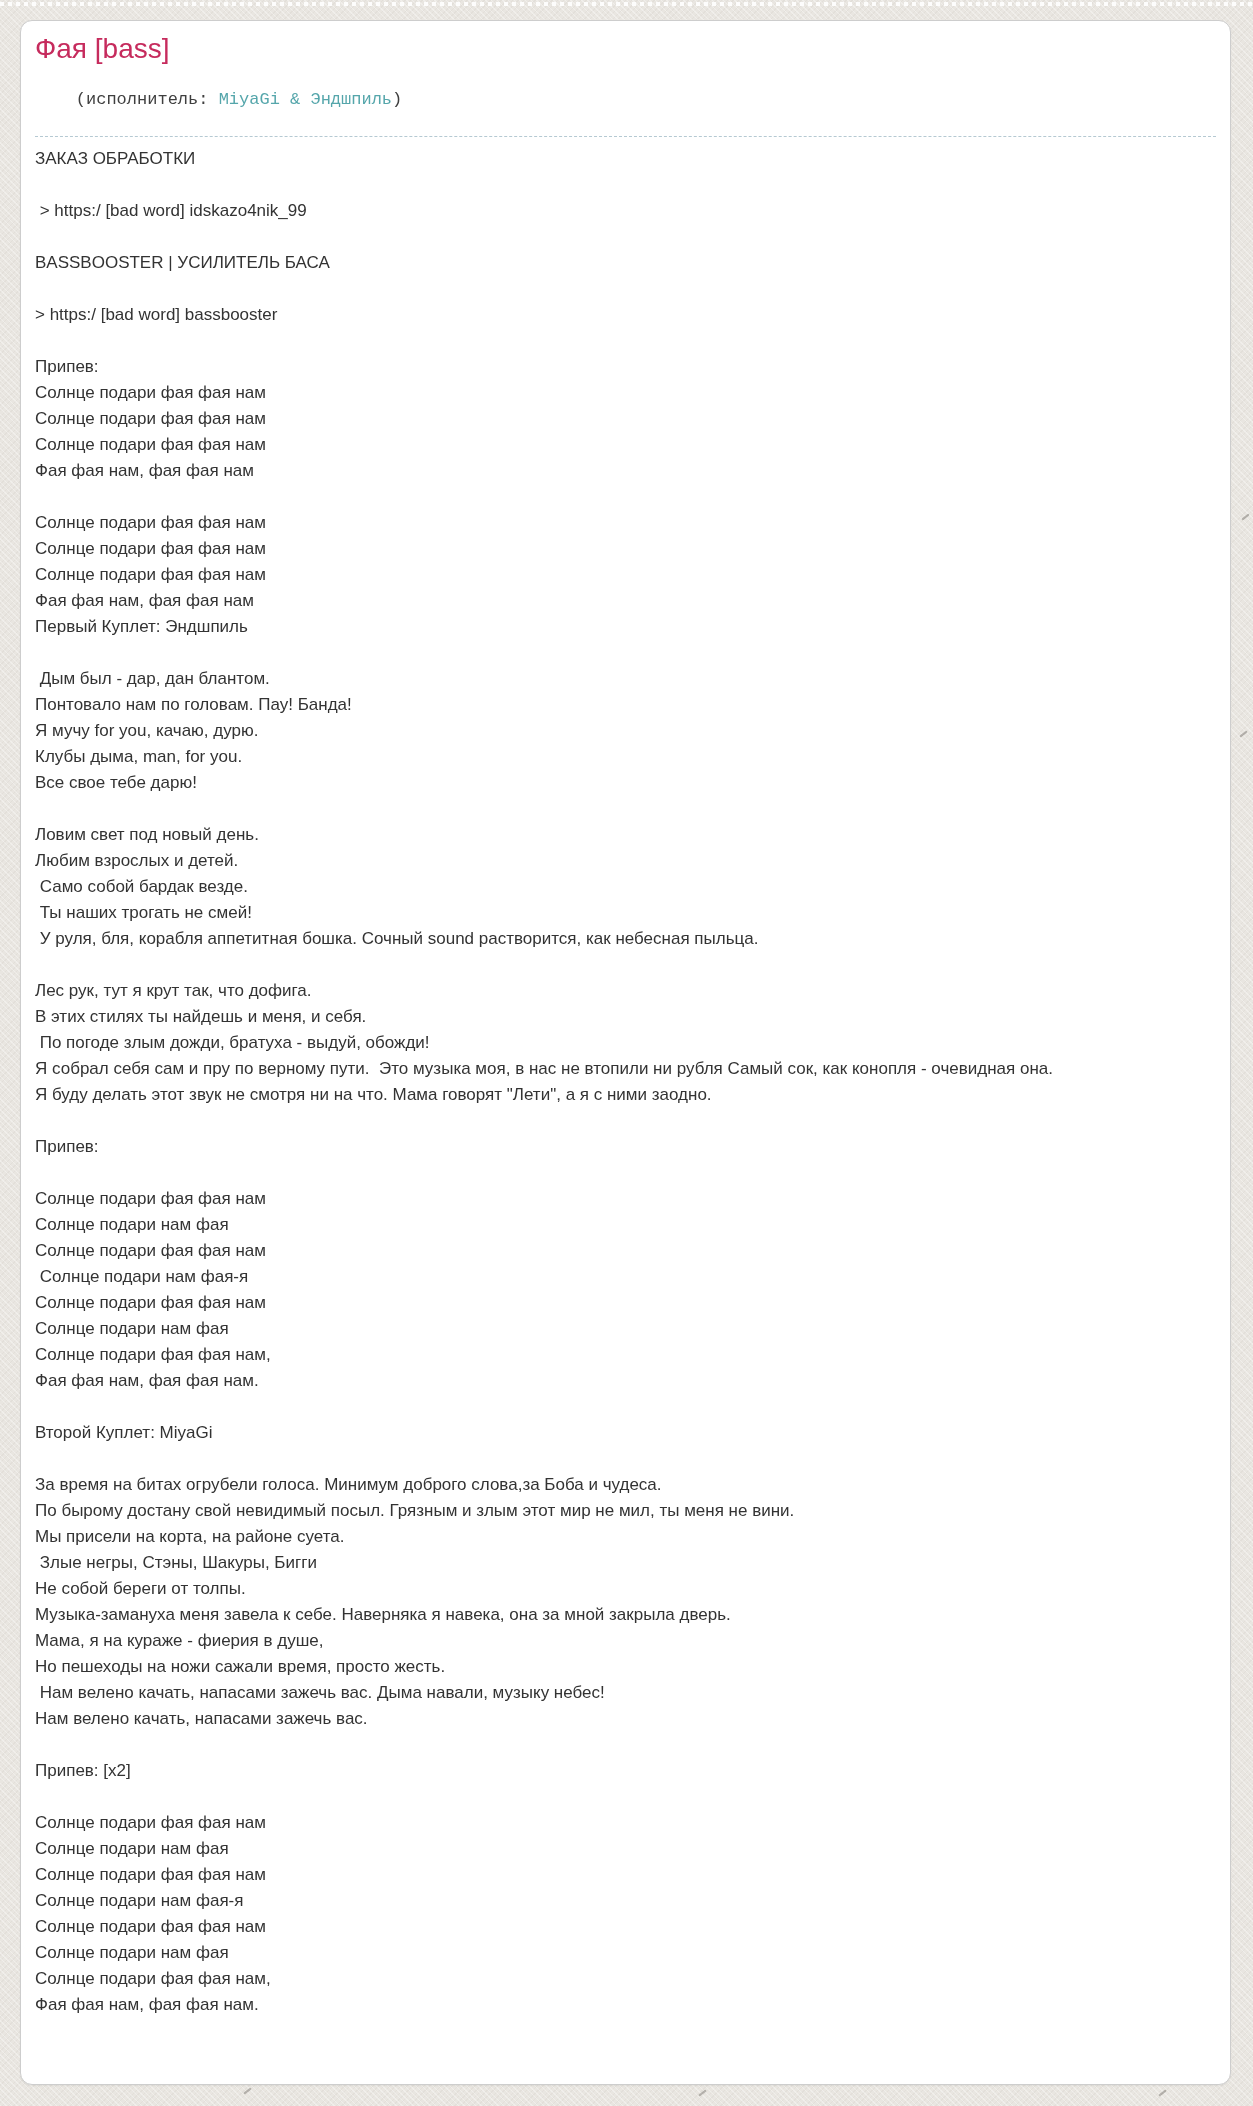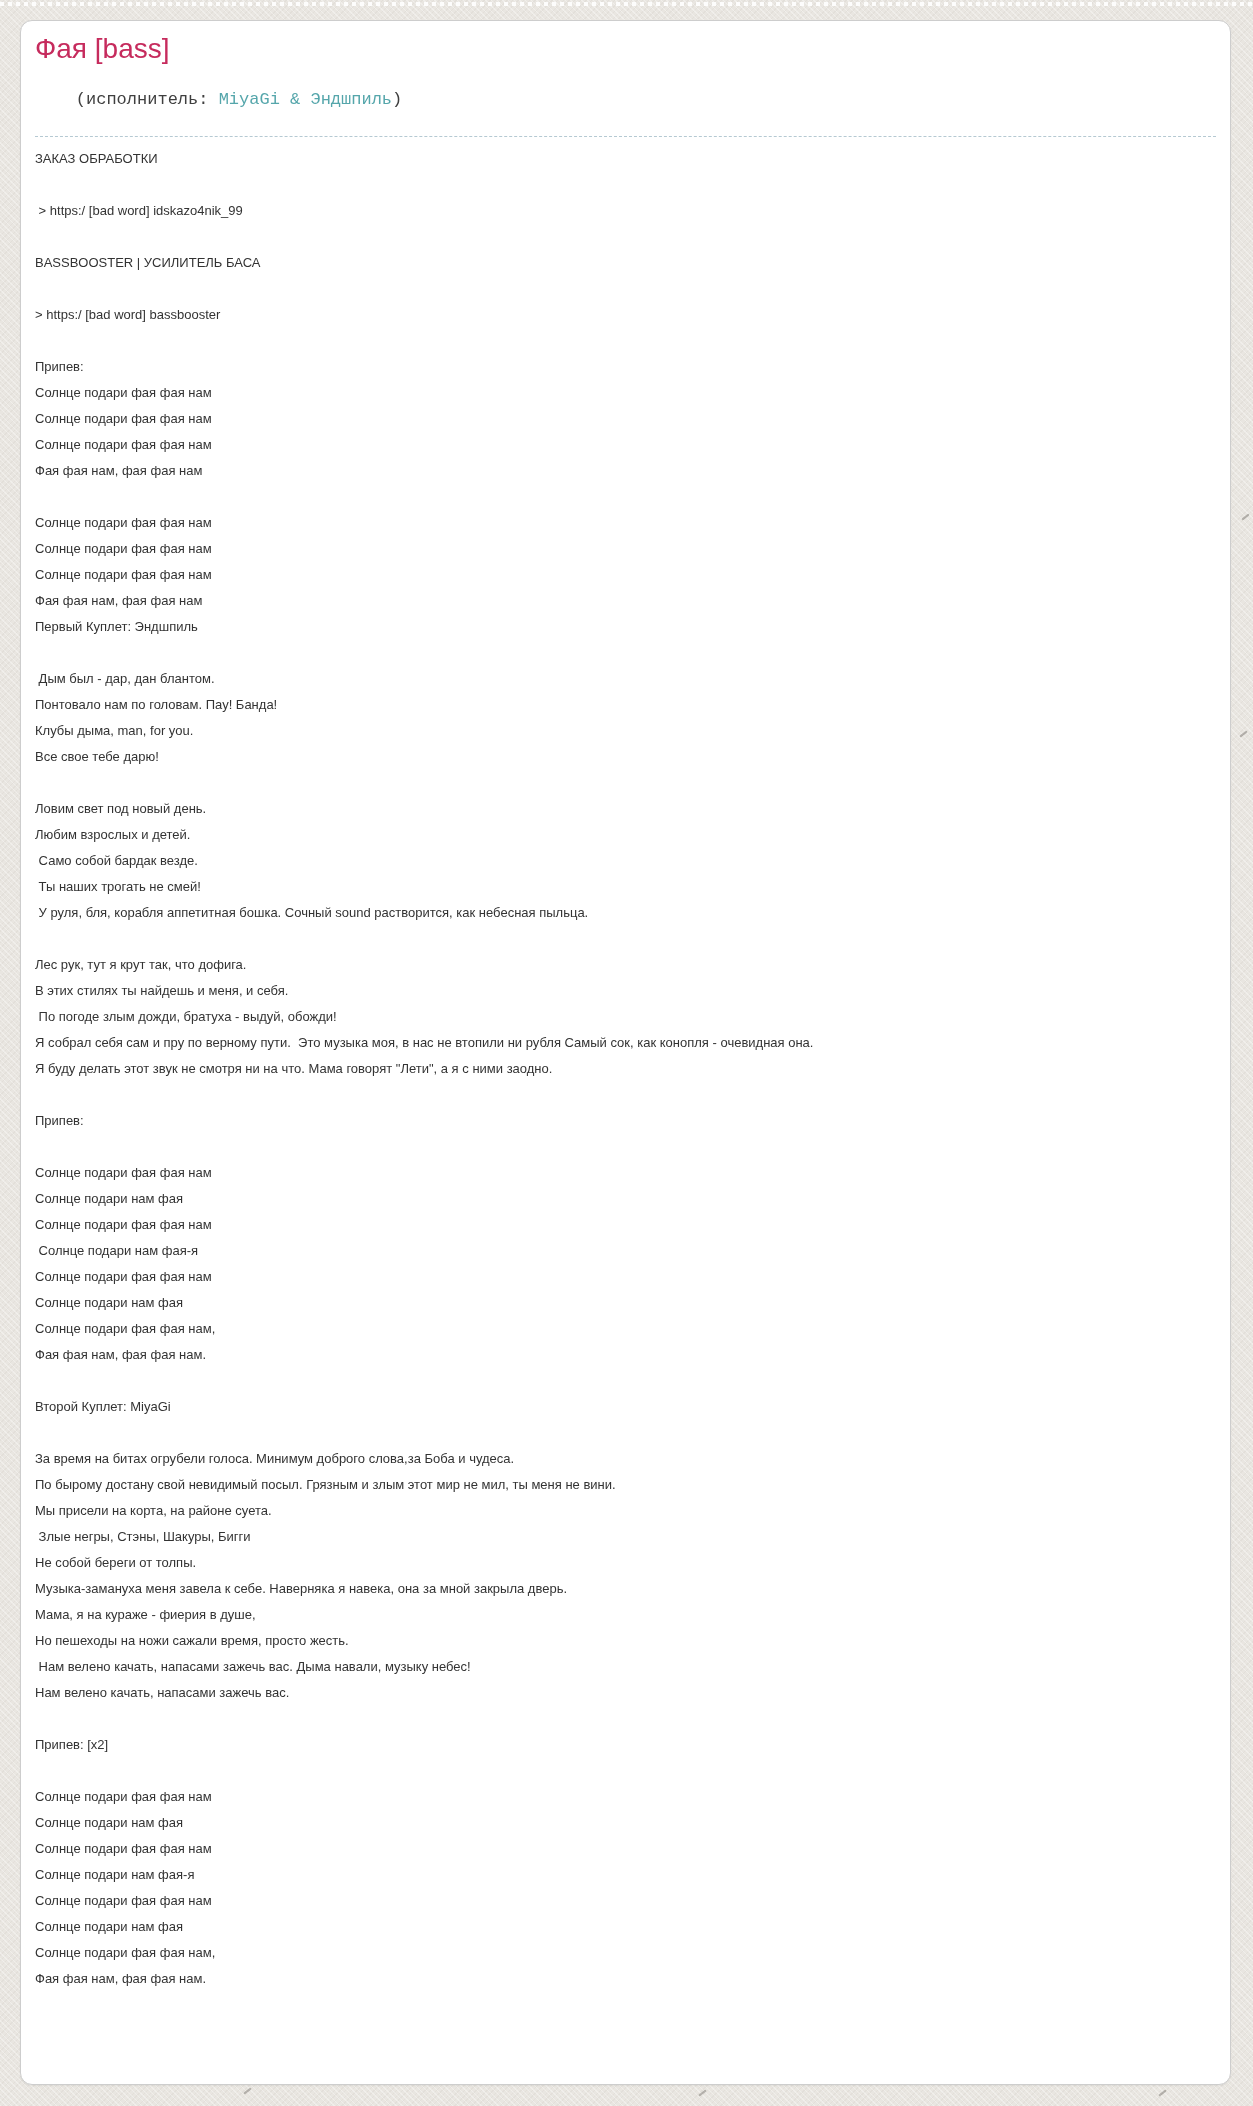--- a/index.html
+++ b/index.html
@@ -57,21 +57,21 @@
     white-space:pre;
     padding-bottom:5px;
     border-bottom:1px dashed var(--divider-color);
     font-family:Liberation Mono, monospace;
   }
   .artist-line a{
     color:var(--link-color); text-decoration:none; cursor:pointer;
   }
   .lyrics{
     margin-top:9px;
-    font-size:13px; line-height:26px; color:var(--text-color);
+    font-size:17px; line-height:26px; color:var(--text-color);
   }
   .lyrics .line{
     white-space:pre; min-height:26px;
   }
 </style>
 </head>
 <body>
 
 <div class="stitch-top"></div>
 <div class="scratch s1"></div>
@@ -103,20 +103,21 @@
       <div class="line">Фая фая нам, фая фая нам</div>
       <div class="line"></div>
       <div class="line">Солнце подари фая фая нам</div>
       <div class="line">Солнце подари фая фая нам</div>
       <div class="line">Солнце подари фая фая нам</div>
       <div class="line">Фая фая нам, фая фая нам</div>
       <div class="line">Первый Куплет: Эндшпиль</div>
       <div class="line"></div>
       <div class="line"> Дым был - дар, дан блантом.</div>
       <div class="line">Понтовало нам по головам. Пау! Банда!</div>
+      <div class="line">Я мучу for you, качаю, дурю.</div>
       <div class="line">Клубы дыма, man, for you.</div>
       <div class="line">Все свое тебе дарю!</div>
       <div class="line"></div>
       <div class="line">Ловим свет под новый день.</div>
       <div class="line">Любим взрослых и детей.</div>
       <div class="line"> Само собой бардак везде.</div>
       <div class="line"> Ты наших трогать не смей!</div>
       <div class="line"> У руля, бля, корабля аппетитная бошка. Сочный sound растворится, как небесная пыльца.</div>
       <div class="line"></div>
       <div class="line">Лес рук, тут я крут так, что дофига.</div>

